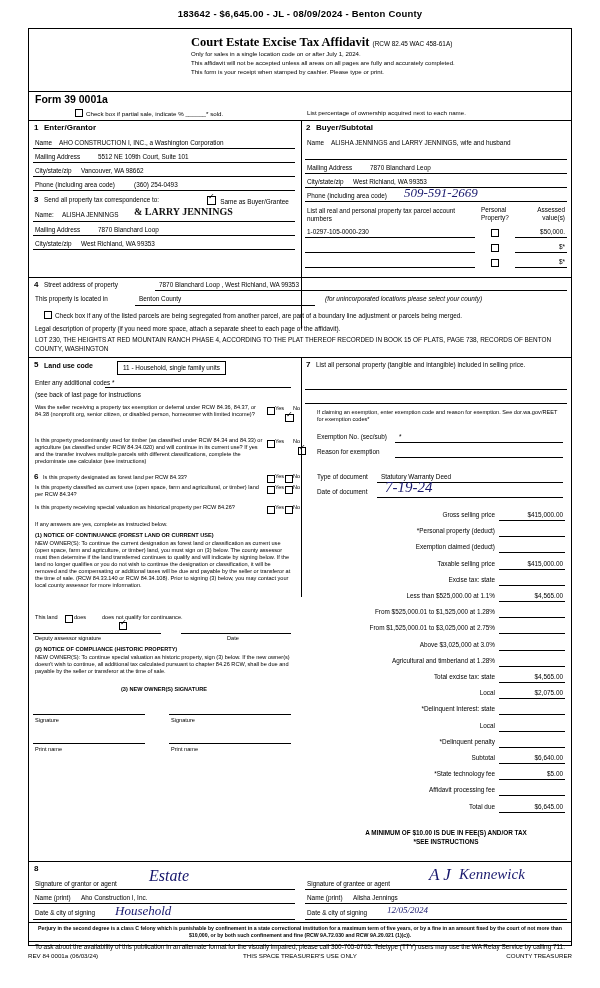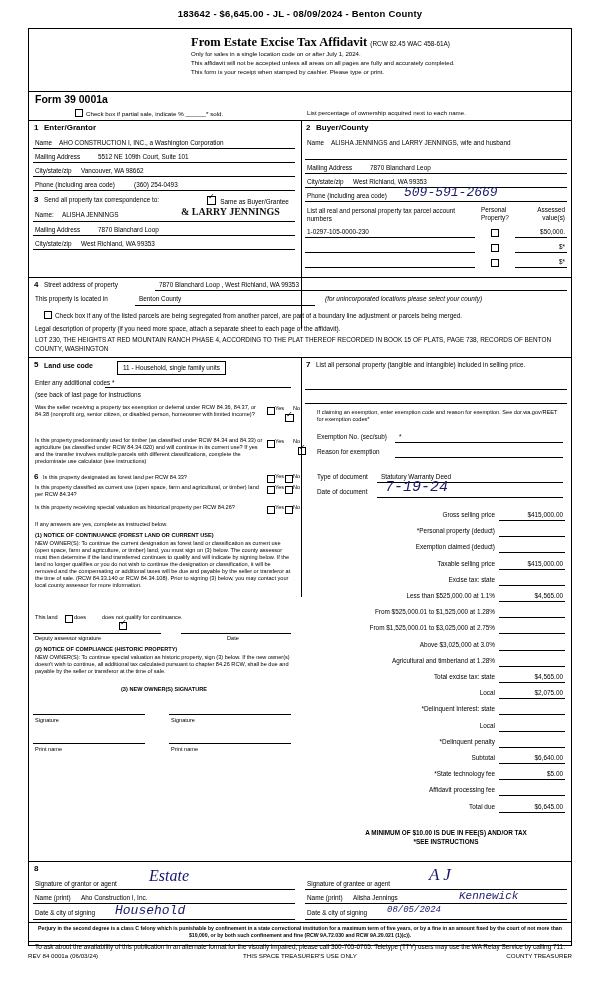--- a/index.html
+++ b/index.html
@@ -21,42 +21,42 @@
   .title{position:absolute;left:162px;top:6px;font-size:12.5px;font-weight:bold;font-family:"Liberation Serif",serif;}
   .title small{font-size:6.4px;font-weight:normal;font-family:"Liberation Sans",sans-serif;}
   .subt{position:absolute;left:162px;top:21px;font-size:6.1px;line-height:1.45;width:370px;}
   .formno{position:absolute;left:6px;top:64px;font-size:10.5px;font-weight:bold;}
   .partial{position:absolute;left:46px;top:80px;font-size:6.2px;}
   .ownership{position:absolute;left:278px;top:80px;font-size:6.2px;}
   .box{display:inline-block;width:6px;height:6px;border:.8px solid #000;vertical-align:-1px;margin-right:3px;}
   .hr{position:absolute;border-top:1px solid #000;}
   
   .t{position:absolute;}
-  .hw{font-family:"Liberation Serif",serif;color:#111;margin-left:47px;}
-  .hand{font-family:Liberation Mono, monospace;font-style:italic;color:#1a1a6e;}
+  .hw{font-family:"Liberation Serif",serif;color:#111;}
+  .hand{font-family:Liberation Serif, serif;font-style:italic;color:#1a1a6e;}
   .num{font-weight:bold;font-size:8px;}
   .chk{display:inline-block;width:6.5px;height:6.5px;border:.8px solid #000;vertical-align:-1px;}
   .chkmark{position:relative;}
   .chkmark:after{content:"✓";position:absolute;left:0px;top:-5px;font-size:8px;}
   .sig{font-family:"Liberation Serif",serif;font-style:italic;color:#15156b;}
   .footer{position:absolute;left:28px;top:952px;width:544px;font-size:6.2px;}
 </style>
 </head>
 <body>
 
 <div class="page">
 
   <div class="hdrline">183642 - $6,645.00 - JL - 08/09/2024 - Benton County</div>
 
   <div class="frame">
 
     
     <div class="masthead">
       <div class="title">
-        <span>From Estate Excise Tax Affidavit</span>
+        <span>Court Estate Excise Tax Affidavit</span>
         <small>(RCW 82.45 WAC 458-61A)</small>
       </div>
       <div class="subt">
         <div>Only for sales in a single location code on or after July 1, 2024.</div>
         <div>This affidavit will not be accepted unless all areas on all pages are fully and accurately completed.</div>
         <div>This form is your receipt when stamped by cashier. Please type or print.</div>
       </div>
     </div>
     <div class="hr" style="left:0;top:62px;width:100%;"></div>
 
@@ -79,21 +79,21 @@
     <div class="hr" style="left:4px;top:133px;width:262px;"></div>
     <div class="t sm" style="left:6px;top:138px;">City/state/zip</div>
     <div class="t sm" style="left:52px;top:138px;">Vancouver, WA  98662</div>
     <div class="hr" style="left:4px;top:147px;width:262px;"></div>
     <div class="t sm" style="left:6px;top:152px;">Phone (including area code)</div>
     <div class="t sm" style="left:105px;top:152px;">(360) 254-0493</div>
     <div class="hr" style="left:4px;top:161px;width:262px;"></div>
 
     
     <div class="t num" style="left:277px;top:94px;">2</div>
-    <div class="t bold" style="left:287px;top:94px;font-size:8px;">Buyer/County</div>
+    <div class="t bold" style="left:287px;top:94px;font-size:8px;">Buyer/Subtotal</div>
     <div class="t sm" style="left:278px;top:110px;">Name</div>
     <div class="t sm" style="left:302px;top:110px;width:232px;line-height:1.35;">ALISHA JENNINGS and LARRY JENNINGS, wife and husband</div>
     <div class="hr" style="left:276px;top:130px;width:262px;"></div>
     <div class="t sm" style="left:278px;top:135px;">Mailing Address</div>
     <div class="t sm" style="left:341px;top:135px;">7870 Blanchard Leop</div>
     <div class="hr" style="left:276px;top:144px;width:262px;"></div>
     <div class="t sm" style="left:278px;top:149px;">City/state/zip</div>
     <div class="t sm" style="left:324px;top:149px;">West Richland, WA  99353</div>
     <div class="hr" style="left:276px;top:158px;width:262px;"></div>
     <div class="t sm" style="left:278px;top:163px;">Phone (including area code)</div>
@@ -322,22 +322,22 @@
     <div class="t sm" style="left:6px;top:865px;">Name (print)</div>
     <div class="t sm" style="left:52px;top:865px;">Aho Construction I, Inc.</div>
     <div class="t sm" style="left:278px;top:865px;">Name (print)</div>
     <div class="t sm" style="left:324px;top:865px;">Alisha Jennings</div>
     <div class="hr" style="left:4px;top:874px;width:262px;"></div>
     <div class="hr" style="left:276px;top:874px;width:262px;"></div>
 
     <div class="t sm" style="left:6px;top:880px;">Date &amp; city of signing</div>
     <div class="t hand" style="left:86px;top:874px;font-size:13px;">Household</div>
     <div class="t sm" style="left:278px;top:880px;">Date &amp; city of signing</div>
-    <div class="t hand" style="left:358px;top:876px;font-size:9px;">08/05/2024</div>
-    <div class="t hand" style="left:430px;top:861px;font-size:11px;">Kennewick</div>
+    <div class="t hand" style="left:358px;top:876px;font-size:9px;">12/05/2024</div>
+    <div class="t hand" style="left:430px;top:837px;font-size:15px;">Kennewick</div>
     <div class="hr" style="left:4px;top:890px;width:262px;"></div>
     <div class="hr" style="left:276px;top:890px;width:262px;"></div>
 
     <div class="hr" style="left:0;top:893px;width:100%;"></div>
     <div class="t xtiny bold" style="left:6px;top:896px;width:530px;text-align:center;line-height:1.3;">Perjury in the second degree is a class C felony which is punishable by confinement in a state correctional institution for a maximum term of five years, or by a fine in an amount fixed by the court of not more than $10,000, or by both such confinement and fine (RCW 9A.72.030 and RCW 9A.20.021 (1)(c)).</div>
     <div class="hr" style="left:0;top:912px;width:100%;"></div>
     <div class="t sm" style="left:6px;top:914px;width:530px;text-align:center;line-height:1.35;">To ask about the availability of this publication in an alternate format for the visually impaired, please call 360-705-6705. Teletype (TTY) users may use the WA Relay Service by calling 711.</div>
 
   </div>
 

